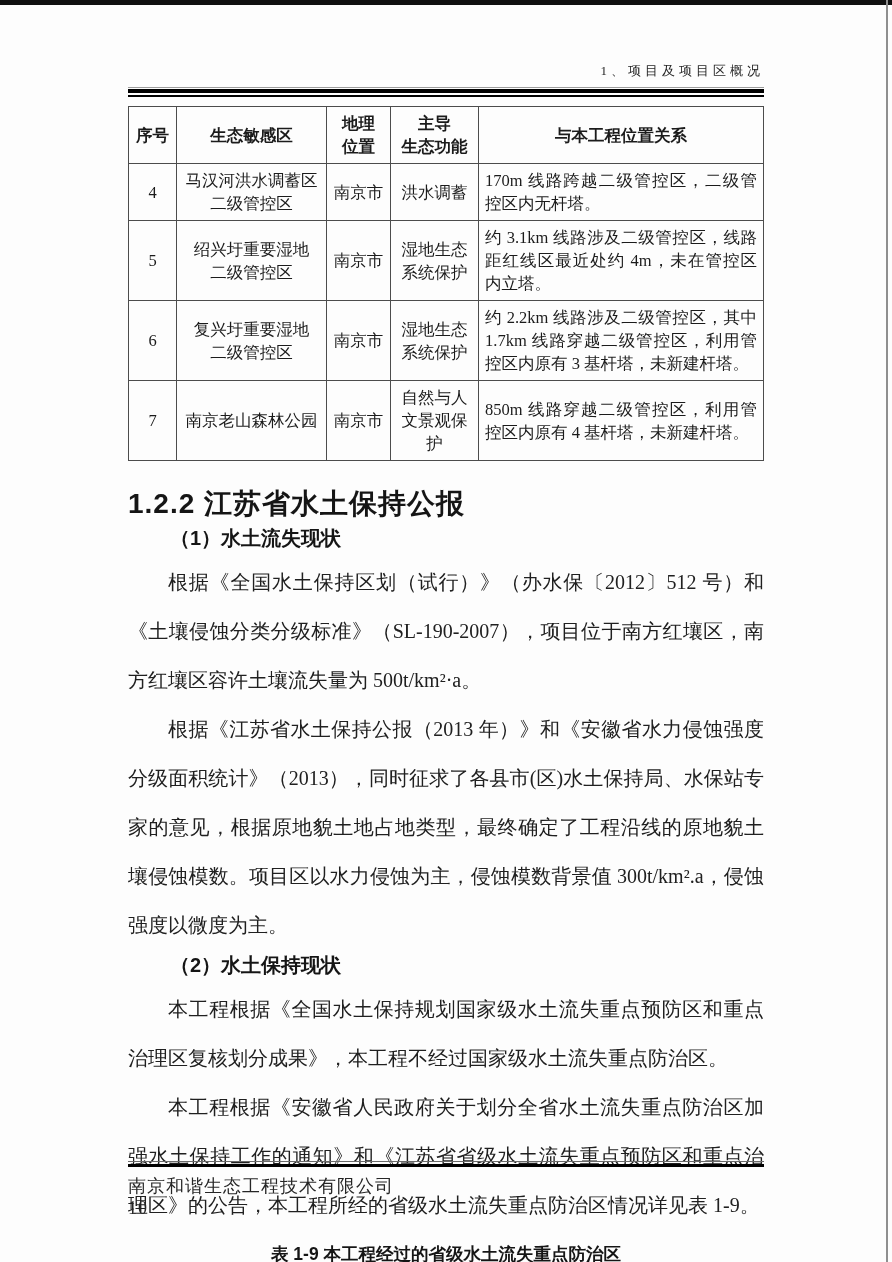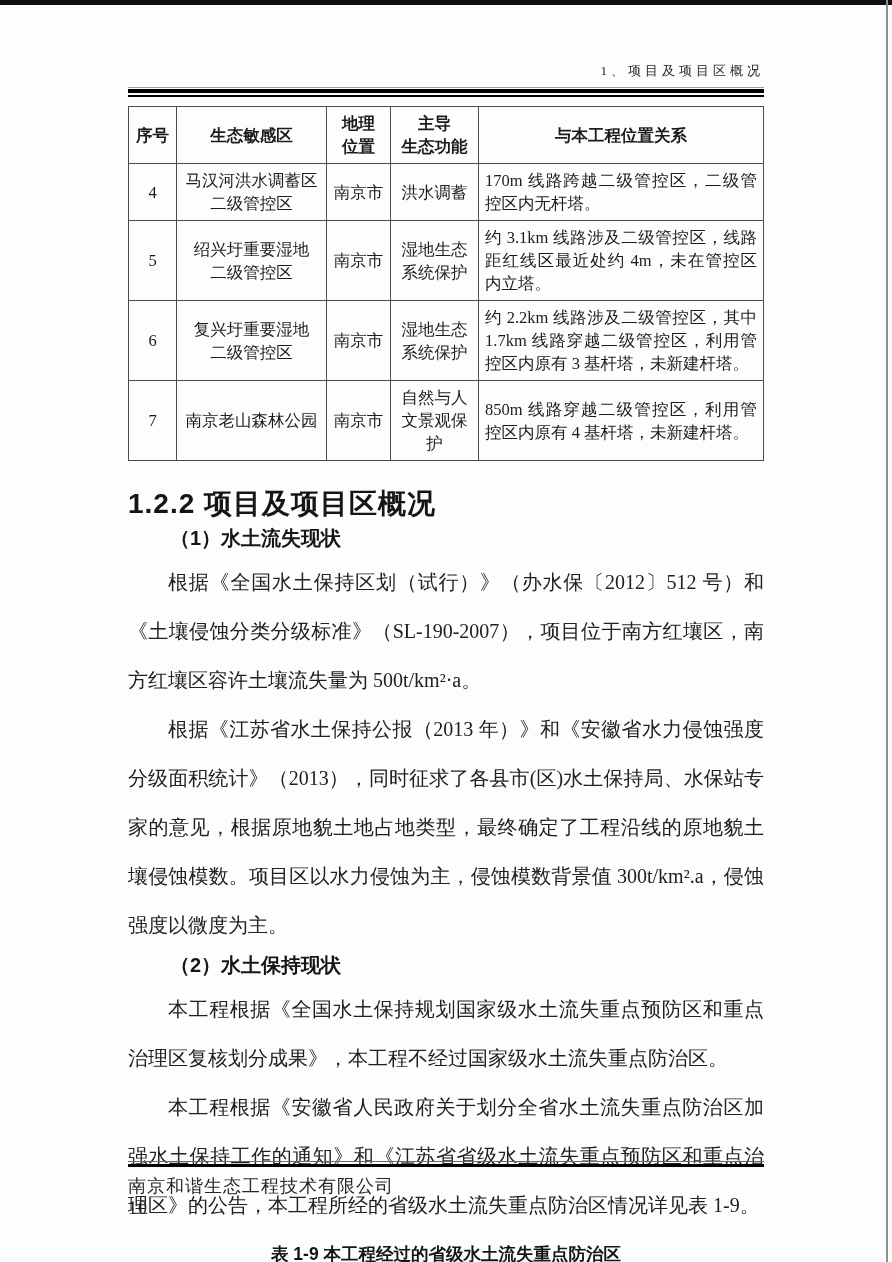--- a/index.html
+++ b/index.html
@@ -168,21 +168,21 @@
       <td>南京老山森林公园</td>
       <td>南京市</td>
       <td>自然与人
 文景观保
 护</td>
       <td class="relation">850m 线路穿越二级管控区，利用管控区内原有 4 基杆塔，未新建杆塔。</td>
     </tr>
   </tbody>
     </table>
 
-  <div class="section-heading">1.2.2 项目及项目区概况</div>
+  <div class="section-heading">1.2.2 江苏省水土保持公报</div>
 
   <div class="sub-heading">（1）水土流失现状</div>
 
   <p class="para">根据《全国水土保持区划（试行）》（办水保〔2012〕512 号）和《土壤侵蚀分类分级标准》（SL-190-2007），项目位于南方红壤区，南方红壤区容许土壤流失量为 500t/km²·a。</p>
   <p class="para">根据《江苏省水土保持公报（2013 年）》和《安徽省水力侵蚀强度分级面积统计》（2013），同时征求了各县市(区)水土保持局、水保站专家的意见，根据原地貌土地占地类型，最终确定了工程沿线的原地貌土壤侵蚀模数。项目区以水力侵蚀为主，侵蚀模数背景值 300t/km².a，侵蚀强度以微度为主。</p>
 
   <div class="sub-heading">（2）水土保持现状</div>
 
   <p class="para">本工程根据《全国水土保持规划国家级水土流失重点预防区和重点治理区复核划分成果》，本工程不经过国家级水土流失重点防治区。</p>
   <p class="para">本工程根据《安徽省人民政府关于划分全省水土流失重点防治区加强水土保持工作的通知》和《江苏省省级水土流失重点预防区和重点治理区》的公告，本工程所经的省级水土流失重点防治区情况详见表 1-9。</p>

